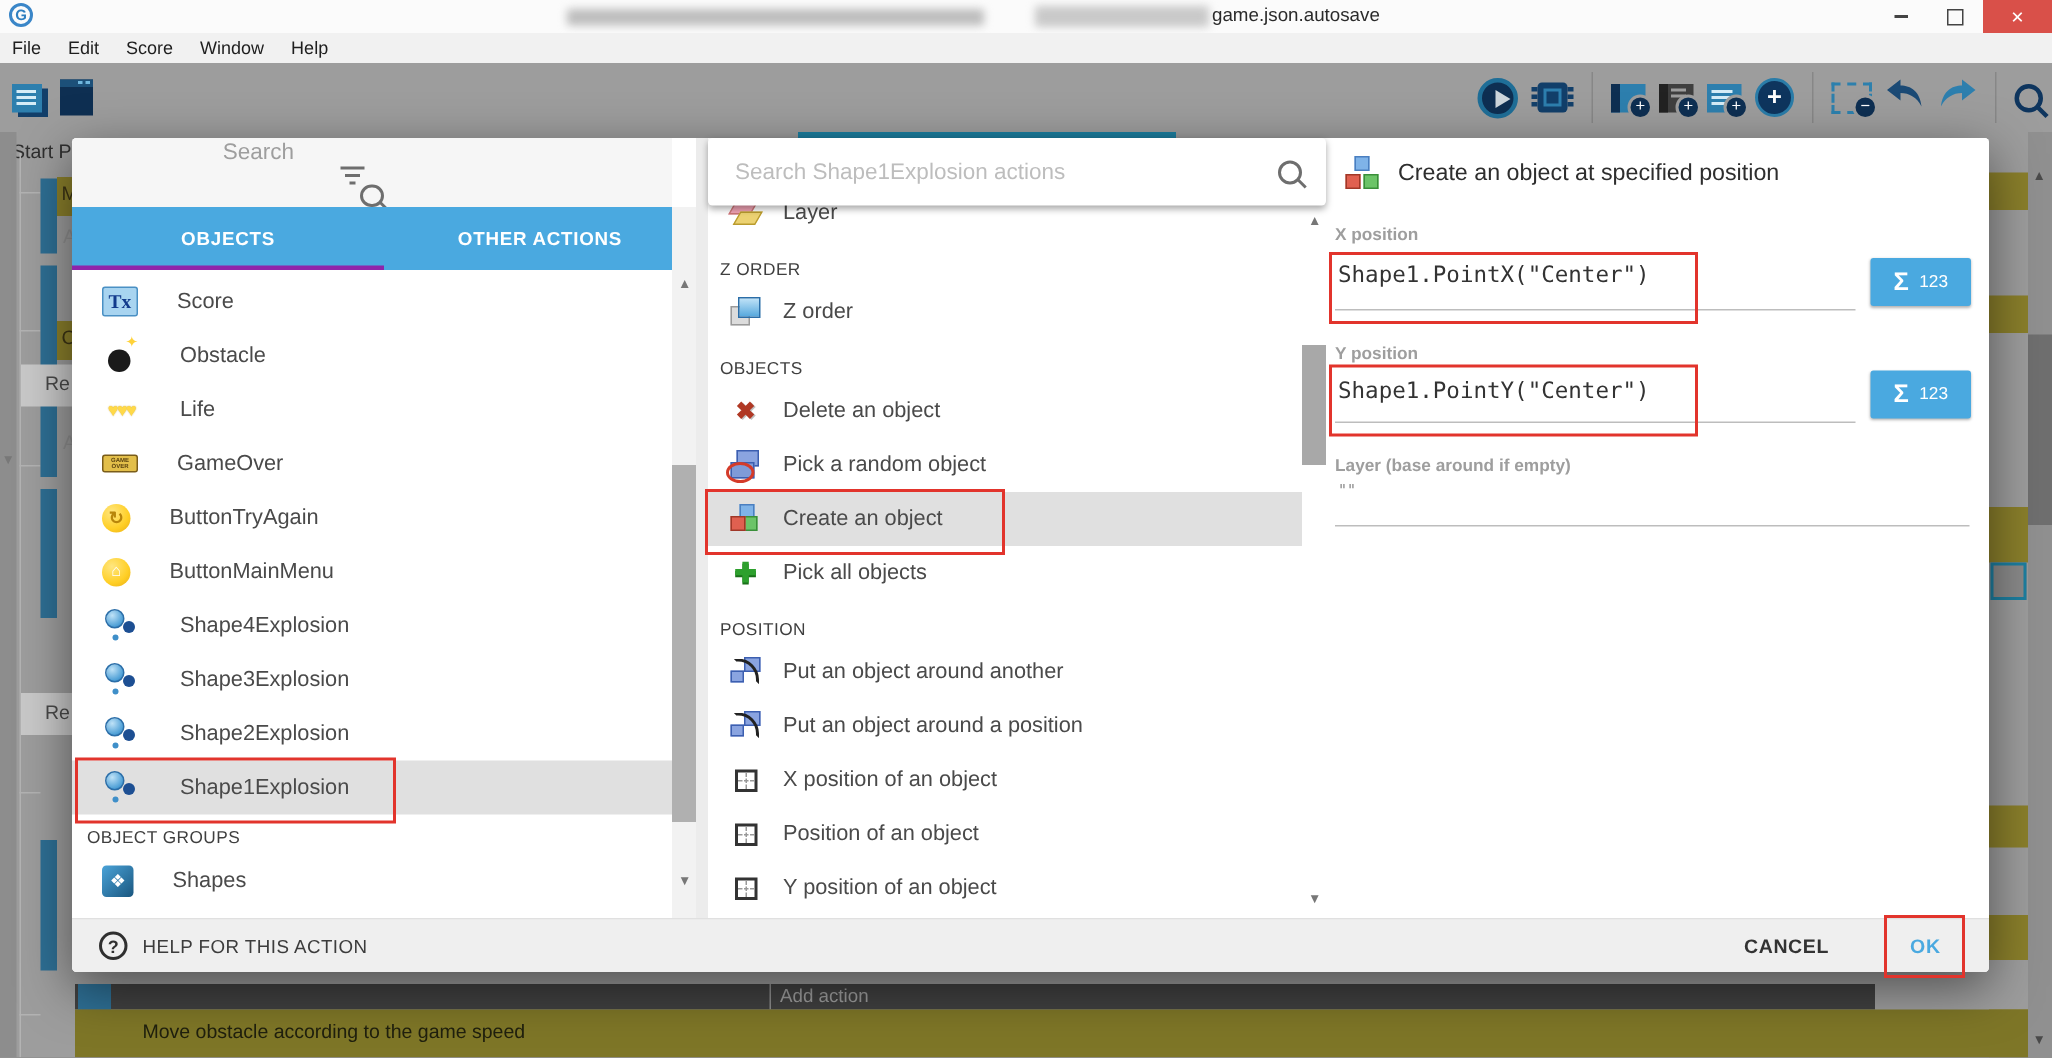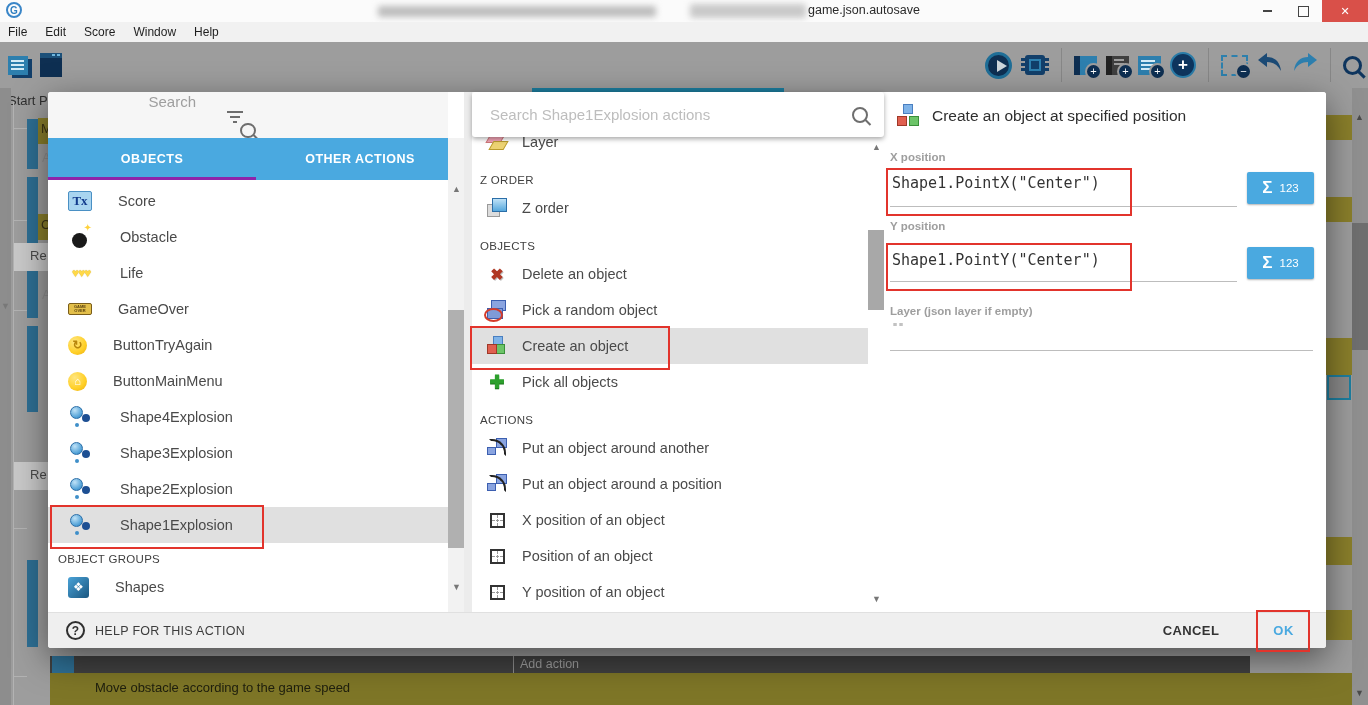--- a/index.html
+++ b/index.html
@@ -388,21 +388,21 @@
           <div class="row sel">
             <span class="ic ic-create-cubes">
               <i></i>
             </span>
             <span class="lbl">Create an object</span>
           </div>
           <div class="row">
             <span class="ic ic-plus-green">✚<i></i></span>
             <span class="lbl">Pick all objects</span>
           </div>
-          <div class="subhdr">ACTIONS</div>
+          <div class="subhdr">POSITION</div>
           <div class="row">
             <span class="ic ic-around">
               <i></i>
             </span>
             <span class="lbl">Put an object around another</span>
           </div>
           <div class="row">
             <span class="ic ic-around">
               <i></i>
             </span>
@@ -446,28 +446,28 @@
           <span class="ttl">Create an object at specified position</span>
         </div>
         <div id="fields">
             <div class="f-label" style="top: 59px;">X position</div>
             <div class="f-value" style="top: 82px;">Shape1.PointX("Center")</div>
             <div class="f-line" style="top: 114px; width: 347px;"></div>
             <div class="sigma-btn" style="top: 80px;">
               <span class="sg">Σ</span>
               <span class="nm">123</span>
             </div>
-            <div class="f-label" style="top: 128px;">Y position</div>
+            <div class="f-label" style="top: 138px;">Y position</div>
             <div class="f-value" style="top: 159px;">Shape1.PointY("Center")</div>
             <div class="f-line" style="top: 189px; width: 347px;"></div>
             <div class="sigma-btn" style="top: 155px;">
               <span class="sg">Σ</span>
               <span class="nm">123</span>
             </div>
-            <div class="f-label" style="top: 213px;">Layer (json layer if empty)</div>
+            <div class="f-label" style="top: 213px;">Layer (base around if empty)</div>
             <div class="f-value small" style="top: 230px;">""</div>
             <div class="f-line" style="top: 258px; width: 423px;"></div>
           </div>
       </div>
 
       <div class="foot">
         <span class="help-ic">?</span>
         <span class="help-lbl">HELP FOR THIS ACTION</span>
         <span class="spacer"></span>
         <button class="btn-cancel">CANCEL</button>

